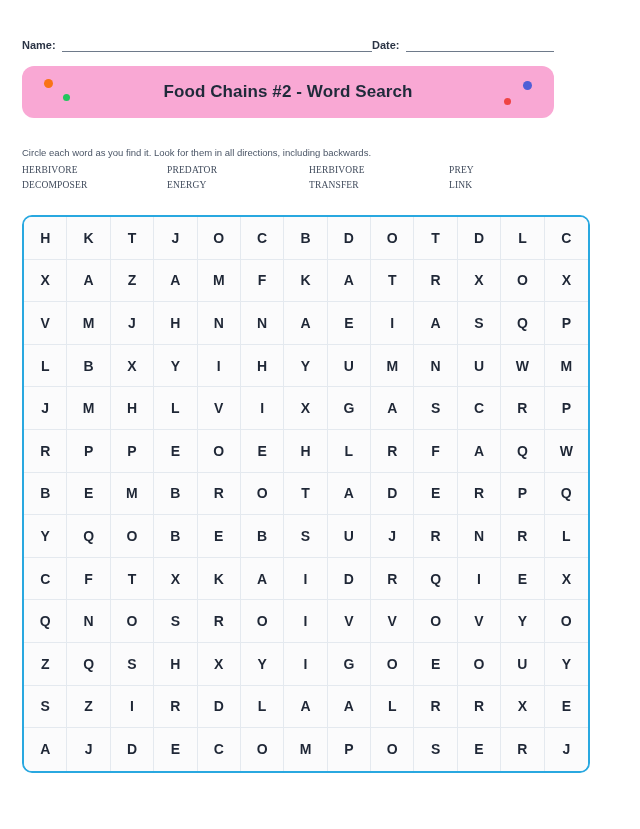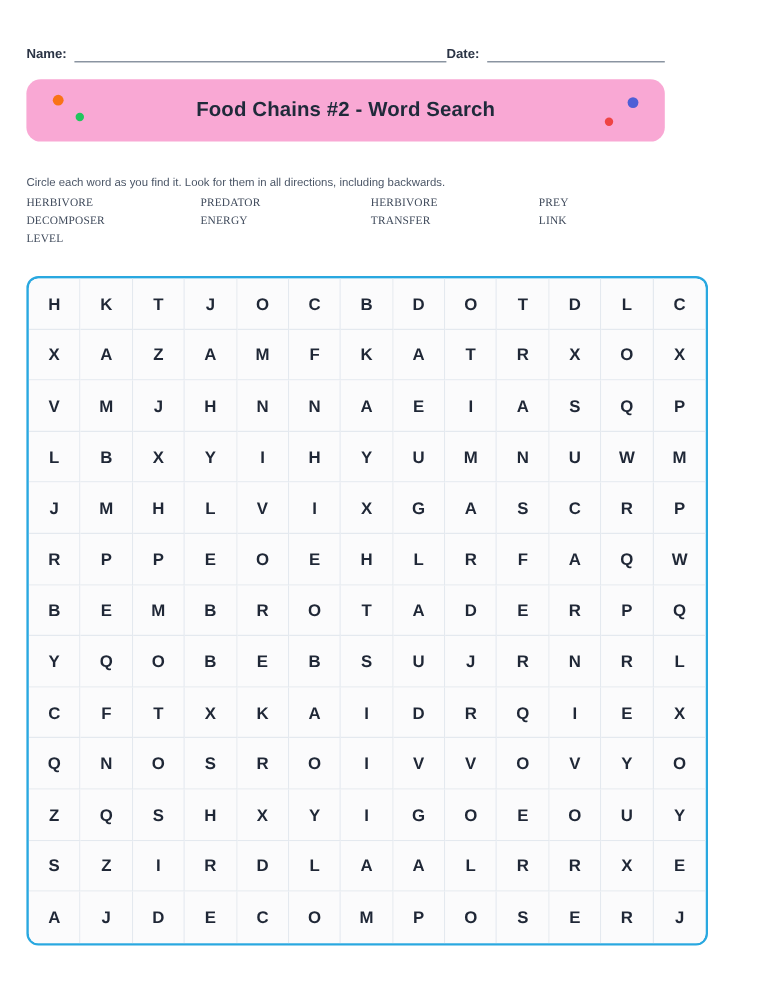--- a/index.html
+++ b/index.html
@@ -159,21 +159,20 @@
 
   <div class="wordlist">
     <span class="word">HERBIVORE</span>
     <span class="word">PREDATOR</span>
     <span class="word">HERBIVORE</span>
     <span class="word">PREY</span>
     <span class="word">DECOMPOSER</span>
     <span class="word">ENERGY</span>
     <span class="word">TRANSFER</span>
     <span class="word">LINK</span>
-    <span class="word">LEVEL</span>
     <span class="word empty"></span>
     <span class="word empty"></span>
   </div>
 
   <div class="grid-wrap">
     <div class="grid" id="puzzle-grid">
         <div class="cell">H</div>
         <div class="cell">K</div>
         <div class="cell">T</div>
         <div class="cell">J</div>

